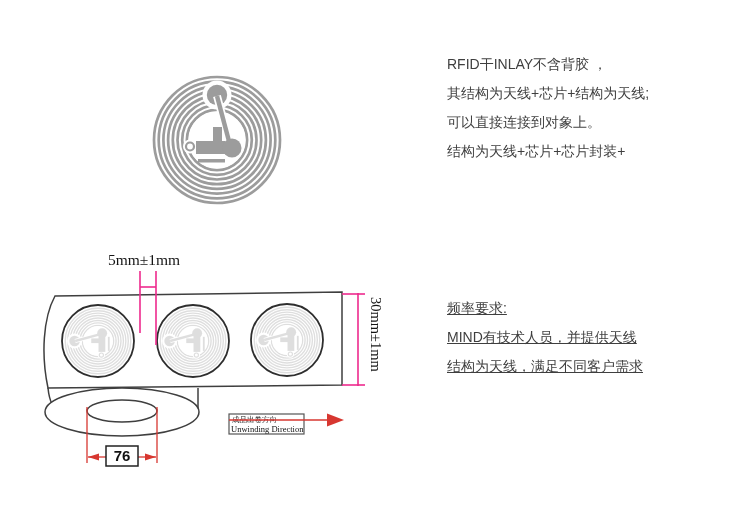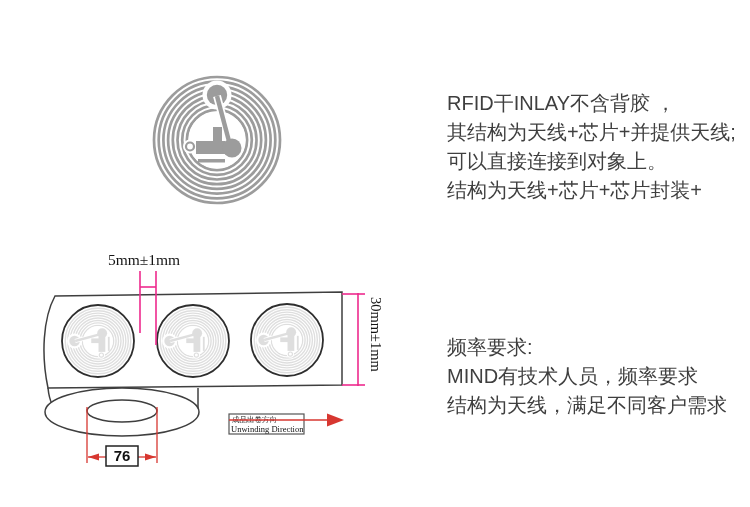--- a/index.html
+++ b/index.html
@@ -21,24 +21,24 @@
 
   
   .dim-label{font-family:"Liberation Serif","DejaVu Serif",serif;font-size:15.5px;fill:#151515;}
   .dim-label-v{font-family:"Liberation Serif","DejaVu Serif",serif;font-size:14.5px;fill:#151515;}
   .core-label{font-family:"Liberation Sans","DejaVu Sans",sans-serif;font-size:15px;font-weight:600;fill:#111;}
   .unwind-cn{font-family:"Liberation Serif","DejaVu Serif",serif;font-size:7.5px;fill:#222;}
   .unwind-en{font-family:"Liberation Serif","DejaVu Serif",serif;font-size:8.5px;fill:#111;}
 
   
   .text-block{position:absolute;left:447px;width:295px;color:var(--c-text,#3f3f3f);
-              font-size:20px;margin-top:39px;}
+              font-size:14px;}
   .text-block .tline{height:29px;line-height:29px;white-space:nowrap;}
   .intro{top:50px;}
-  .freq{top:294px;}
+  .freq{top:294px;text-decoration:underline;}
 </style>
 </head>
 <body>
 
 <div class="page">
 
   <svg class="drawing" width="750" height="507" viewBox="0 0 750 507">
     <defs>
       <g id="coil-art">
 
@@ -120,24 +120,24 @@
       <rect x="229" y="414" width="75" height="20" fill="#fff" stroke="#555" stroke-width="1.2"></rect>
       <text class="unwind-cn" x="232" y="422">成品出卷方向</text>
       <text class="unwind-en" x="231" y="431.5">Unwinding Direction</text>
       <line class="red" stroke-width="1.7" x1="229" y1="420" x2="327" y2="420"></line>
       <polygon class="redf" points="327,413.5 344,420 327,426.5"></polygon>
     </g>
   </svg>
 
   <div class="text-block intro">
     <div class="tline">RFID干INLAY不含背胶 ，</div>
-    <div class="tline">其结构为天线+芯片+并提供天线;</div>
+    <div class="tline">其结构为天线+芯片+结构为天线;</div>
     <div class="tline">可以直接连接到对象上。</div>
     <div class="tline">结构为天线+芯片+芯片封装+</div>
   </div>
 
   <div class="text-block freq">
     <div class="tline">频率要求:</div>
-    <div class="tline">MIND有技术人员，频率要求</div>
+    <div class="tline">MIND有技术人员，并提供天线</div>
     <div class="tline">结构为天线，满足不同客户需求</div>
   </div>
 
 </div>
 
 </body></html>

